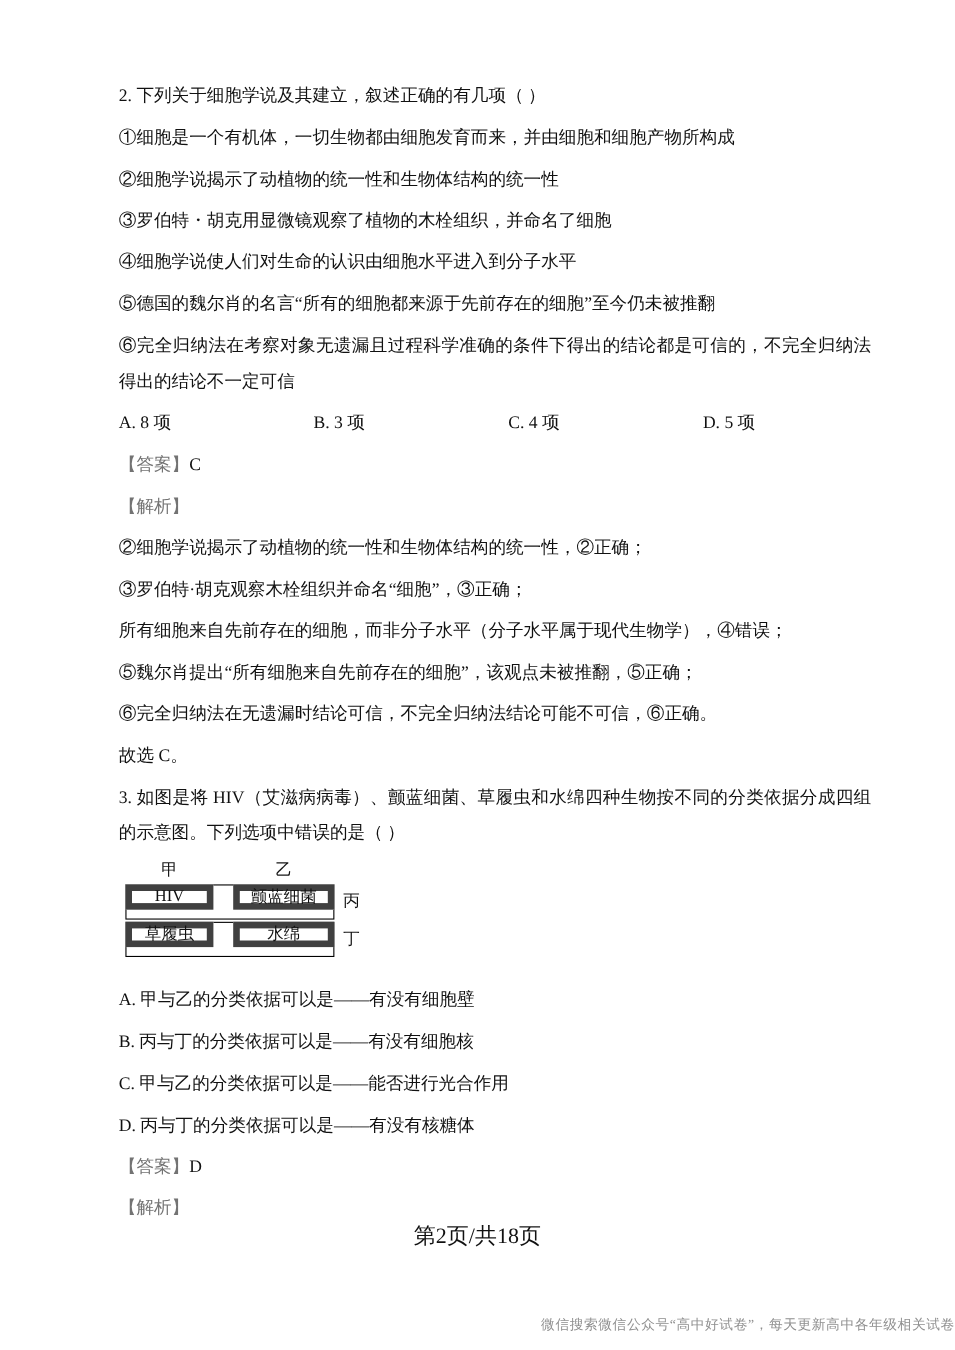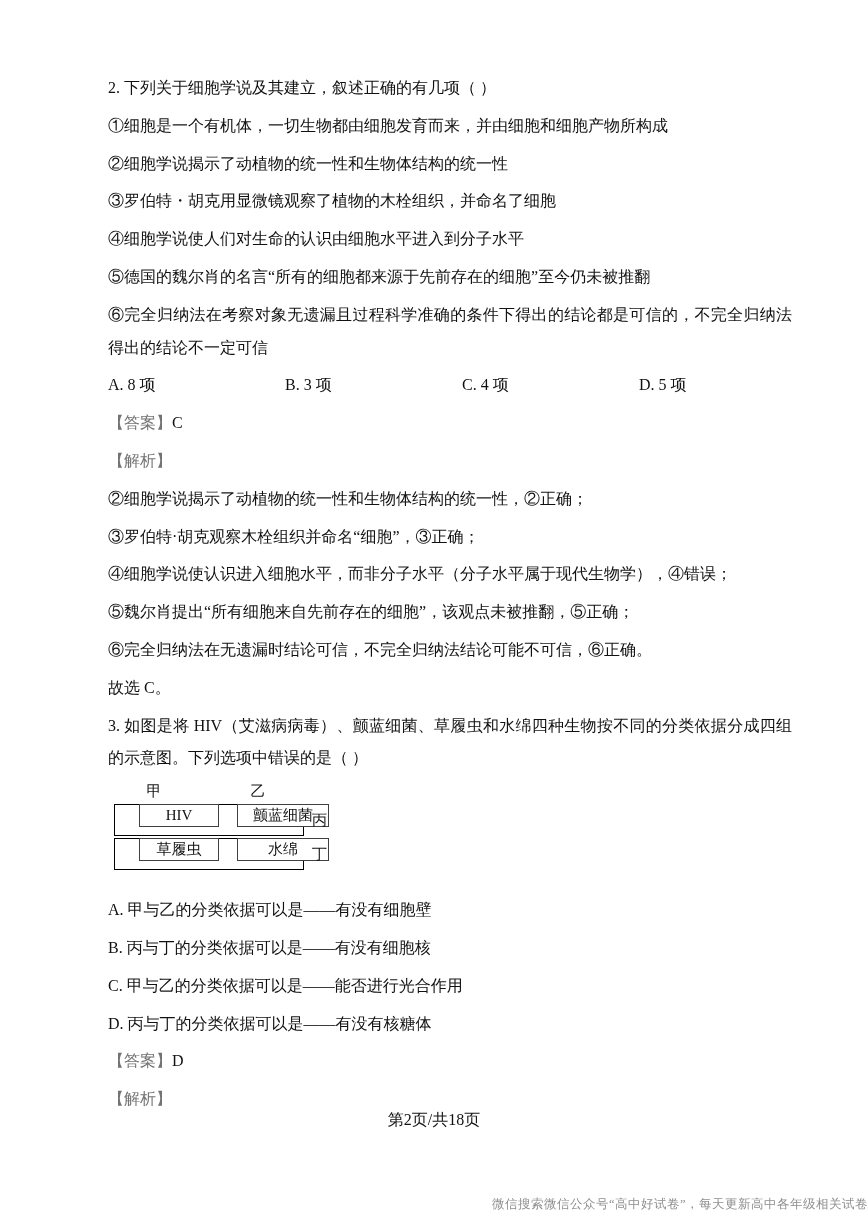--- a/index.html
+++ b/index.html
@@ -34,33 +34,33 @@
     width:250px; height:104px;
     margin:4px 0 10px 6px;
     font-size:15px;
   }
   .dg-col-label { position:absolute; top:0; height:22px; line-height:22px; text-align:center; }
   .dg-col-label.c1 { left:0;  width:80px; }
   .dg-col-label.c2 { left:98px; width:92px; }
   .dg-rowrect { position:absolute; left:0; width:190px; height:32px; border:1px solid #000; box-sizing:border-box; }
   .dg-rowrect.r1 { top:24px; }
   .dg-rowrect.r2 { top:58px; }
-  .dg-cell { position:absolute; height:23px; border:1px solid #404040; box-sizing:border-box;
-             display:flex; align-items:center; justify-content:center; background:#fff;margin-left:25px; }
+  .dg-cell { position:absolute; height:23px; border:6px solid #404040; box-sizing:border-box;
+             display:flex; align-items:center; justify-content:center; background:#fff; }
   .dg-cell.a1 { left:0;  top:24px; width:80px; }
   .dg-cell.b1 { left:98px; top:24px; width:92px; }
   .dg-cell.a2 { left:0;  top:58px; width:80px; }
   .dg-cell.b2 { left:98px; top:58px; width:92px; }
   .dg-rowlabel { position:absolute; left:198px; width:30px; height:32px; line-height:32px; }
   .dg-rowlabel.r1 { top:24px; }
   .dg-rowlabel.r2 { top:58px; }
   
   .footer {
     position:absolute; left:0; top:1110px; width:100%;
-    text-align:center; font-size:16px; color:#111;
+    text-align:center; font-size:20px; color:#111;
   }
   .watermark {
     position:absolute; left:0; top:1196px; width:100%;
     text-align:right; font-size:12.5px; color:#8f8f8f;
     letter-spacing:0.5px;
   }
 </style>
 </head>
 <body>
 
@@ -81,21 +81,21 @@
     <span>C. 4 项</span>
     <span>D. 5 项</span>
   </div>
 
   <p class="para"><span class="blue">【答案】</span><span>C</span></p>
 
   <p class="para"><span class="blue">【解析】</span></p>
 
   <p class="para">②细胞学说揭示了动植物的统一性和生物体结构的统一性，②正确；</p>
   <p class="para">③罗伯特·胡克观察木栓组织并命名“细胞”，③正确；</p>
-  <p class="para">④细胞学说使认识进入细胞水平，而非分子水平（分子水平属于现代生物学），④错误；</p>
+  <p class="para">所有细胞来自先前存在的细胞，而非分子水平（分子水平属于现代生物学），④错误；</p>
   <p class="para">⑤魏尔肖提出“所有细胞来自先前存在的细胞”，该观点未被推翻，⑤正确；</p>
   <p class="para">⑥完全归纳法在无遗漏时结论可信，不完全归纳法结论可能不可信，⑥正确。</p>
   <p class="para">故选 C。</p>
 
   <p class="para">3. 如图是将 HIV（艾滋病病毒）、颤蓝细菌、草履虫和水绵四种生物按不同的分类依据分成四组的示意图。下列选项中错误的是（        ）</p>
 
   <div class="diagram">
     <span class="dg-col-label c1">甲</span>
     <span class="dg-col-label c2">乙</span>
 

